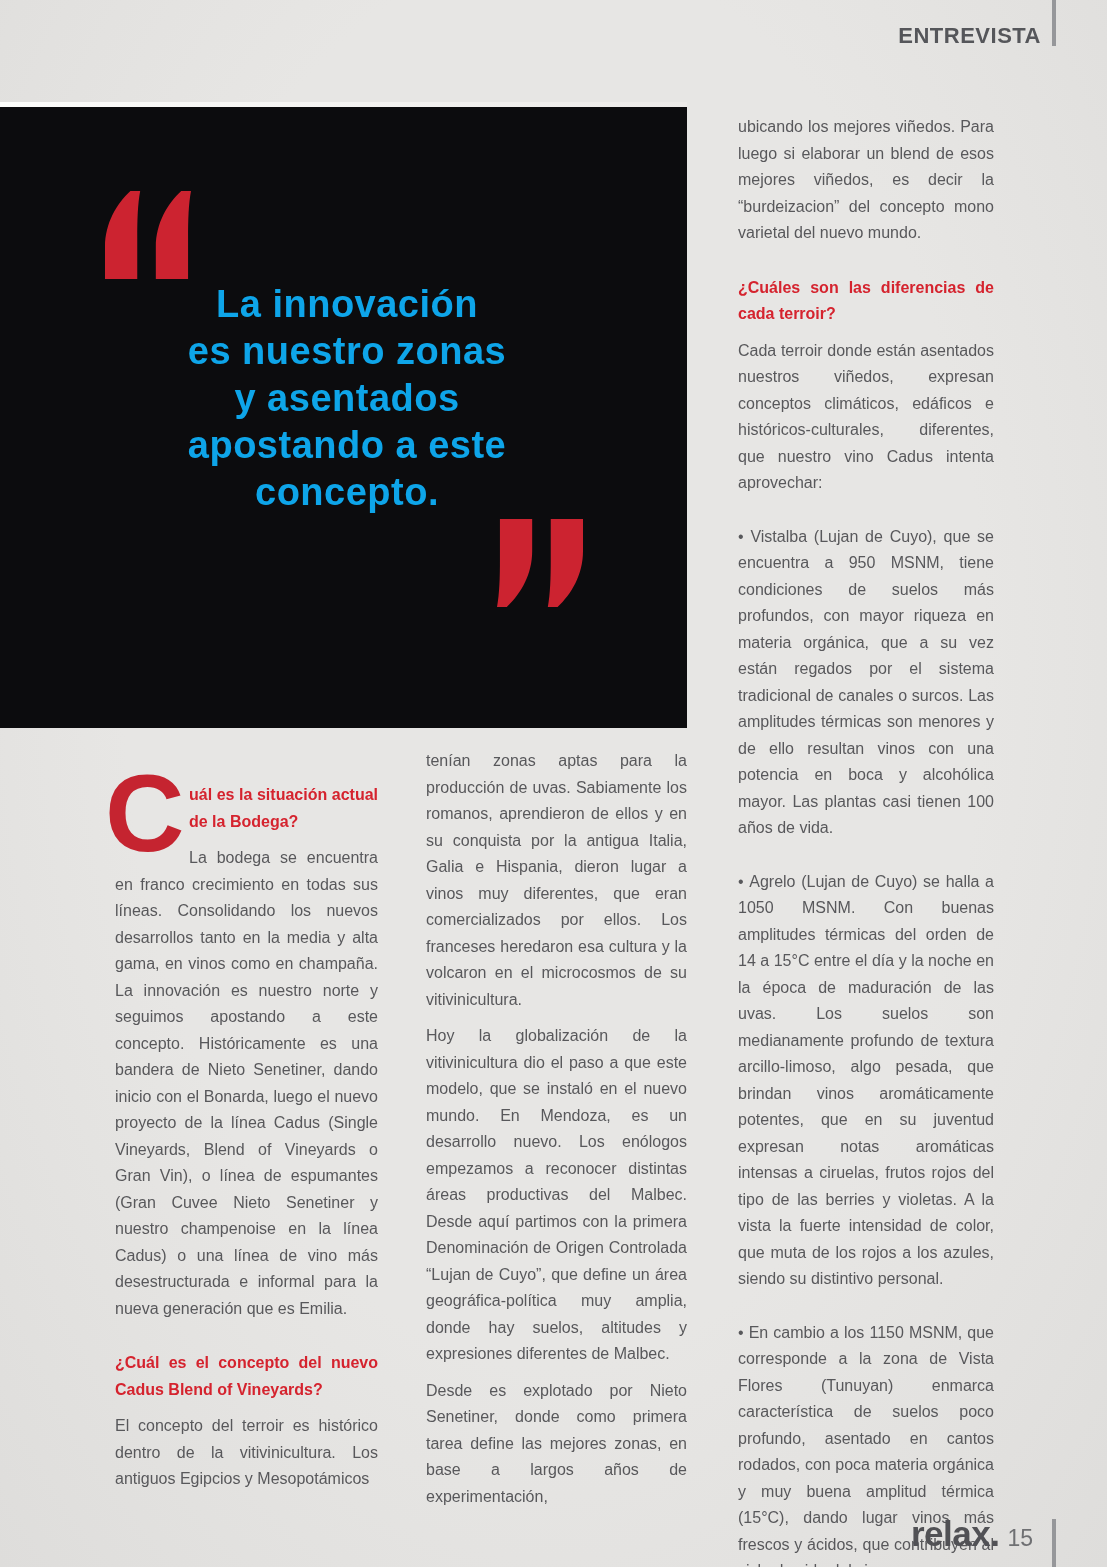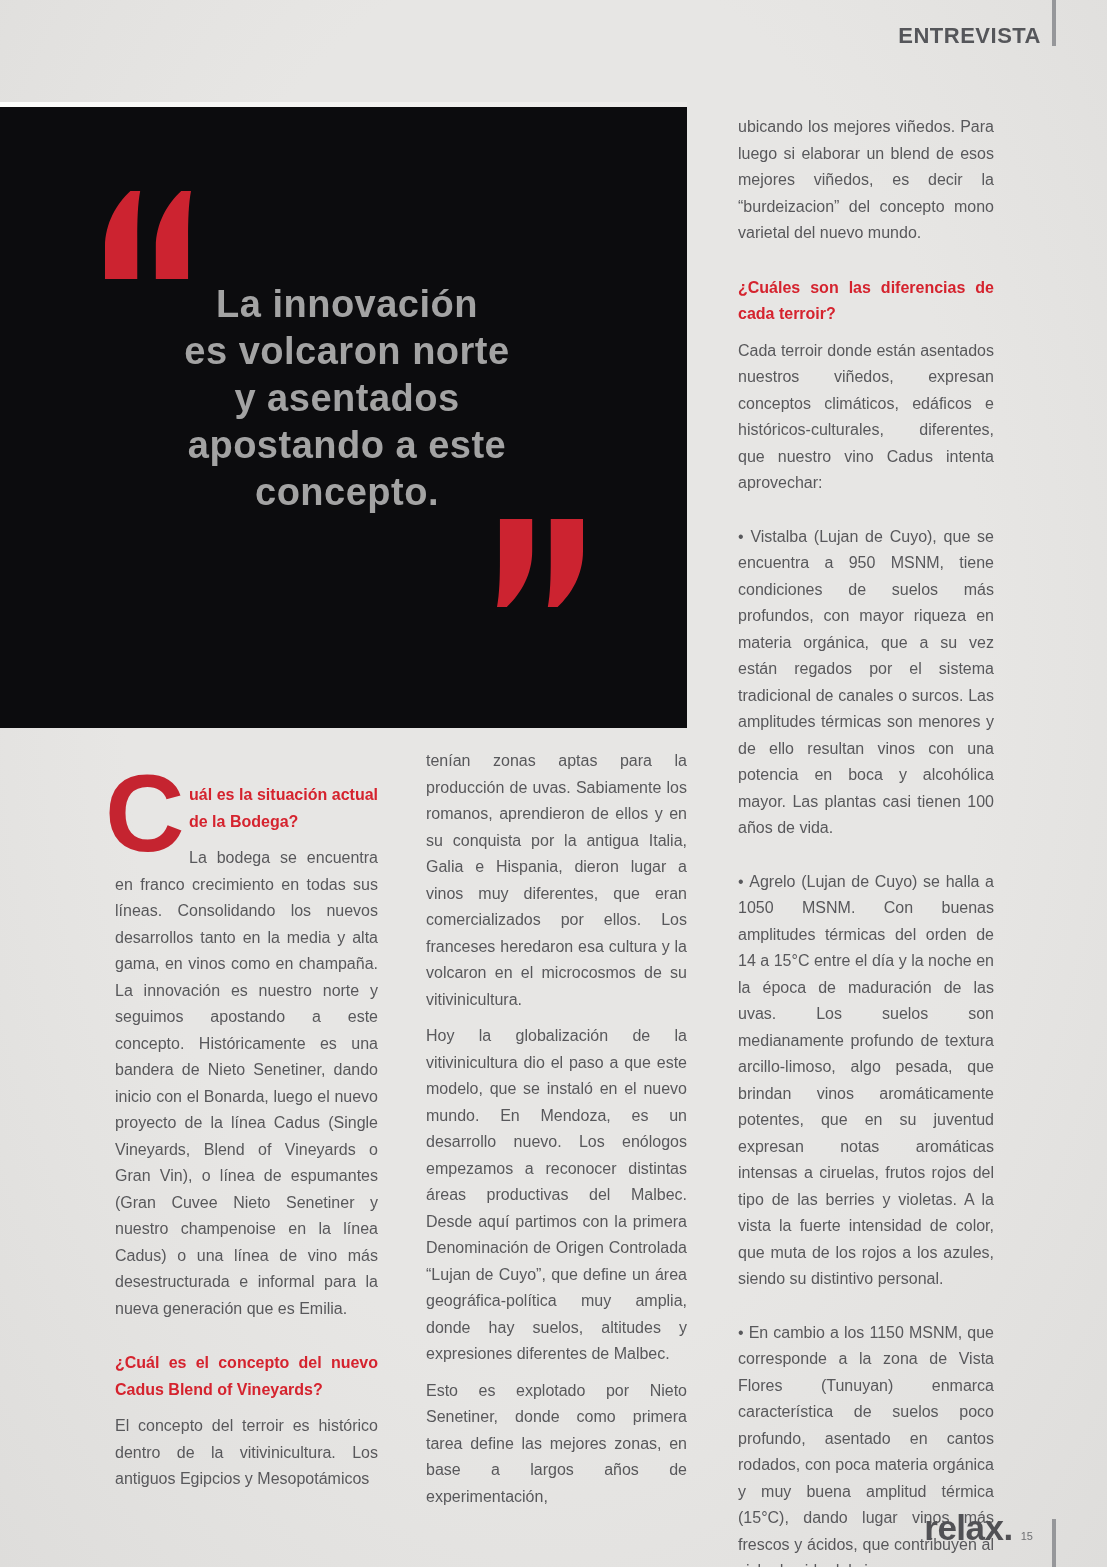--- a/index.html
+++ b/index.html
@@ -22,21 +22,21 @@
     background:linear-gradient(90deg,#fdfdfb,#eceae8); }
   .quote-box { position:absolute; left:0; top:107px; width:687px; height:621px; background:#0c0c0e; }
   .quote-mark { position:absolute; }
   .quote-mark svg { display:block; }
   .quote-mark path { fill:#cc2330; }
   .open-quote  { left:105px; top:84px; }
   .close-quote { left:497px; top:412px; }
   .close-quote svg { transform:rotate(180deg); }
   .quote-text {
     position:absolute; left:103px; top:174px; width:488px;
-    text-align:center; color:#a3a3a3; font-weight:bold;
+    text-align:center; color:#0ea5e9; font-weight:bold;
     font-size:38px; line-height:47px; letter-spacing:0.5px;
   }
 
   
   .col {
     position:absolute; color:#58585b; font-size:16px; line-height:26.5px;
     text-align:justify;
   }
   .col p { margin:10px; }
   .col1 { left:105px; top:772px; width:283px; }
@@ -48,42 +48,42 @@
     font-size:110px; line-height:74px; font-weight:bold; color:#c52430;
   }
   .question { color:#d5232e; font-weight:bold; }
   .gap-top { margin-top:28px !important; }
   .bullet { margin-top:27px !important; }
   .bullet::before { content:"•\00a0 "; }
 
   
   .footer-text { position:absolute; top:1508px; right:74px; display:flex; align-items:baseline; }
   .footer-brand { font-size:35px; font-weight:bold; color:#515155; letter-spacing:-0.5px; }
-  .footer-page  { font-size:11px; color:#6f7073; margin-left:8px;margin-top:17px; }
+  .footer-page  { font-size:23px; color:#6f7073; margin-left:8px;margin-top:17px; }
   .footer-bar { position:absolute; left:1052px; top:1519px; width:4px; height:48px; background:#96979a; }
 </style>
 </head>
 <body>
 
 <div class="page">
 
   <div class="header-label">ENTREVISTA</div>
   <div class="header-bar"></div>
 
   <div class="box-highlight"></div>
   <div class="quote-box">
     <span class="quote-mark open-quote">
       <svg viewBox="0 0 88 90" width="86" height="88" aria-hidden="true">
         <path d="M26 0 C12 13 0 33 0 57 L0 90 L33 90 L33 48 C33 30 33.5 13 36 0 Z"></path>
         <path transform="translate(52 0)" d="M26 0 C12 13 0 33 0 57 L0 90 L33 90 L33 48 C33 30 33.5 13 36 0 Z"></path>
       </svg>
     </span>
     <div class="quote-text">
       <div>La innovación</div>
-      <div>es volcaron norte</div>
+      <div>es nuestro zonas</div>
       <div>y asentados</div>
       <div>apostando a este</div>
       <div>concepto.</div>
     </div>
     <span class="quote-mark close-quote">
       <svg viewBox="0 0 88 90" width="86" height="88" aria-hidden="true">
         <path d="M26 0 C12 13 0 33 0 57 L0 90 L33 90 L33 48 C33 30 33.5 13 36 0 Z"></path>
         <path transform="translate(52 0)" d="M26 0 C12 13 0 33 0 57 L0 90 L33 90 L33 48 C33 30 33.5 13 36 0 Z"></path>
       </svg>
     </span>
@@ -93,21 +93,21 @@
     <div class="dropcap">C</div>
     <p class="question">uál es la situación actual de la Bodega?</p>
     <p>La bodega se encuentra en franco crecimiento en todas sus líneas. Consolidando los nuevos desarrollos tanto en la media y alta gama, en vinos como en champaña. La innovación es nuestro norte y seguimos apostando a este concepto. Históricamente es una bandera de Nieto Senetiner, dando inicio con el Bonarda, luego el nuevo proyecto de la línea Cadus (Single Vineyards, Blend of Vineyards o Gran Vin), o línea de espumantes (Gran Cuvee Nieto Senetiner y nuestro champenoise en la línea Cadus) o una línea de vino más desestructurada e informal para la nueva generación que es Emilia.</p>
     <p class="question gap-top">¿Cuál es el concepto del nuevo Cadus Blend of Vineyards?</p>
     <p>El concepto del terroir es histórico dentro de la vitivinicultura. Los antiguos Egipcios y Mesopotámicos</p>
   </div>
 
   <div class="col col2">
     <p>tenían zonas aptas para la producción de uvas. Sabiamente los romanos, aprendieron de ellos y en su conquista por la antigua Italia, Galia e Hispania, dieron lugar a vinos muy diferentes, que eran comercializados por ellos. Los franceses heredaron esa cultura y la volcaron en el microcosmos de su vitivinicultura.</p>
     <p>Hoy la globalización de la vitivinicultura dio el paso a que este modelo, que se instaló en el nuevo mundo. En Mendoza, es un desarrollo nuevo. Los enólogos empezamos a reconocer distintas áreas productivas del Malbec. Desde aquí partimos con la primera Denominación de Origen Controlada “Lujan de Cuyo”, que define un área geográfica-política muy amplia, donde hay suelos, altitudes y expresiones diferentes de Malbec.</p>
-    <p>Esto es explotado por Nieto Senetiner, donde como primera tarea define las mejores zonas, en base a largos años de experimentación,</p>
+    <p>Desde es explotado por Nieto Senetiner, donde como primera tarea define las mejores zonas, en base a largos años de experimentación,</p>
   </div>
 
   <div class="col col3">
     <p>ubicando los mejores viñedos. Para luego si elaborar un blend de esos mejores viñedos, es decir la “burdeizacion” del concepto mono varietal del nuevo mundo.</p>
     <p class="question gap-top">¿Cuáles son las diferencias de cada terroir?</p>
     <p>Cada terroir donde están asentados nuestros viñedos, expresan conceptos climáticos, edáficos e históricos-culturales, diferentes, que nuestro vino Cadus intenta aprovechar:</p>
     <p class="bullet">Vistalba (Lujan de Cuyo), que se encuentra a 950 MSNM, tiene condiciones de suelos más profundos, con mayor riqueza en materia orgánica, que a su vez están regados por el sistema tradicional de canales o surcos. Las amplitudes térmicas son menores y de ello resultan vinos con una potencia en boca y alcohólica mayor. Las plantas casi tienen 100 años de vida.</p>
     <p class="bullet">Agrelo (Lujan de Cuyo) se halla a 1050 MSNM. Con buenas amplitudes térmicas del orden de 14 a 15°C entre el día y la noche en la época de maduración de las uvas. Los suelos son medianamente profundo de textura arcillo-limoso, algo pesada, que brindan vinos aromáticamente potentes, que en su juventud expresan notas aromáticas intensas a ciruelas, frutos rojos del tipo de las berries y violetas. A la vista la fuerte intensidad de color, que muta de los rojos a los azules, siendo su distintivo personal.</p>
     <p class="bullet">En cambio a los 1150 MSNM, que corresponde a la zona de Vista Flores (Tunuyan) enmarca característica de suelos poco profundo, asentado en cantos rodados, con poca materia orgánica y muy buena amplitud térmica (15°C), dando lugar vinos más frescos y ácidos, que contribuyen al ciclo de vida del vino</p>
   </div>

